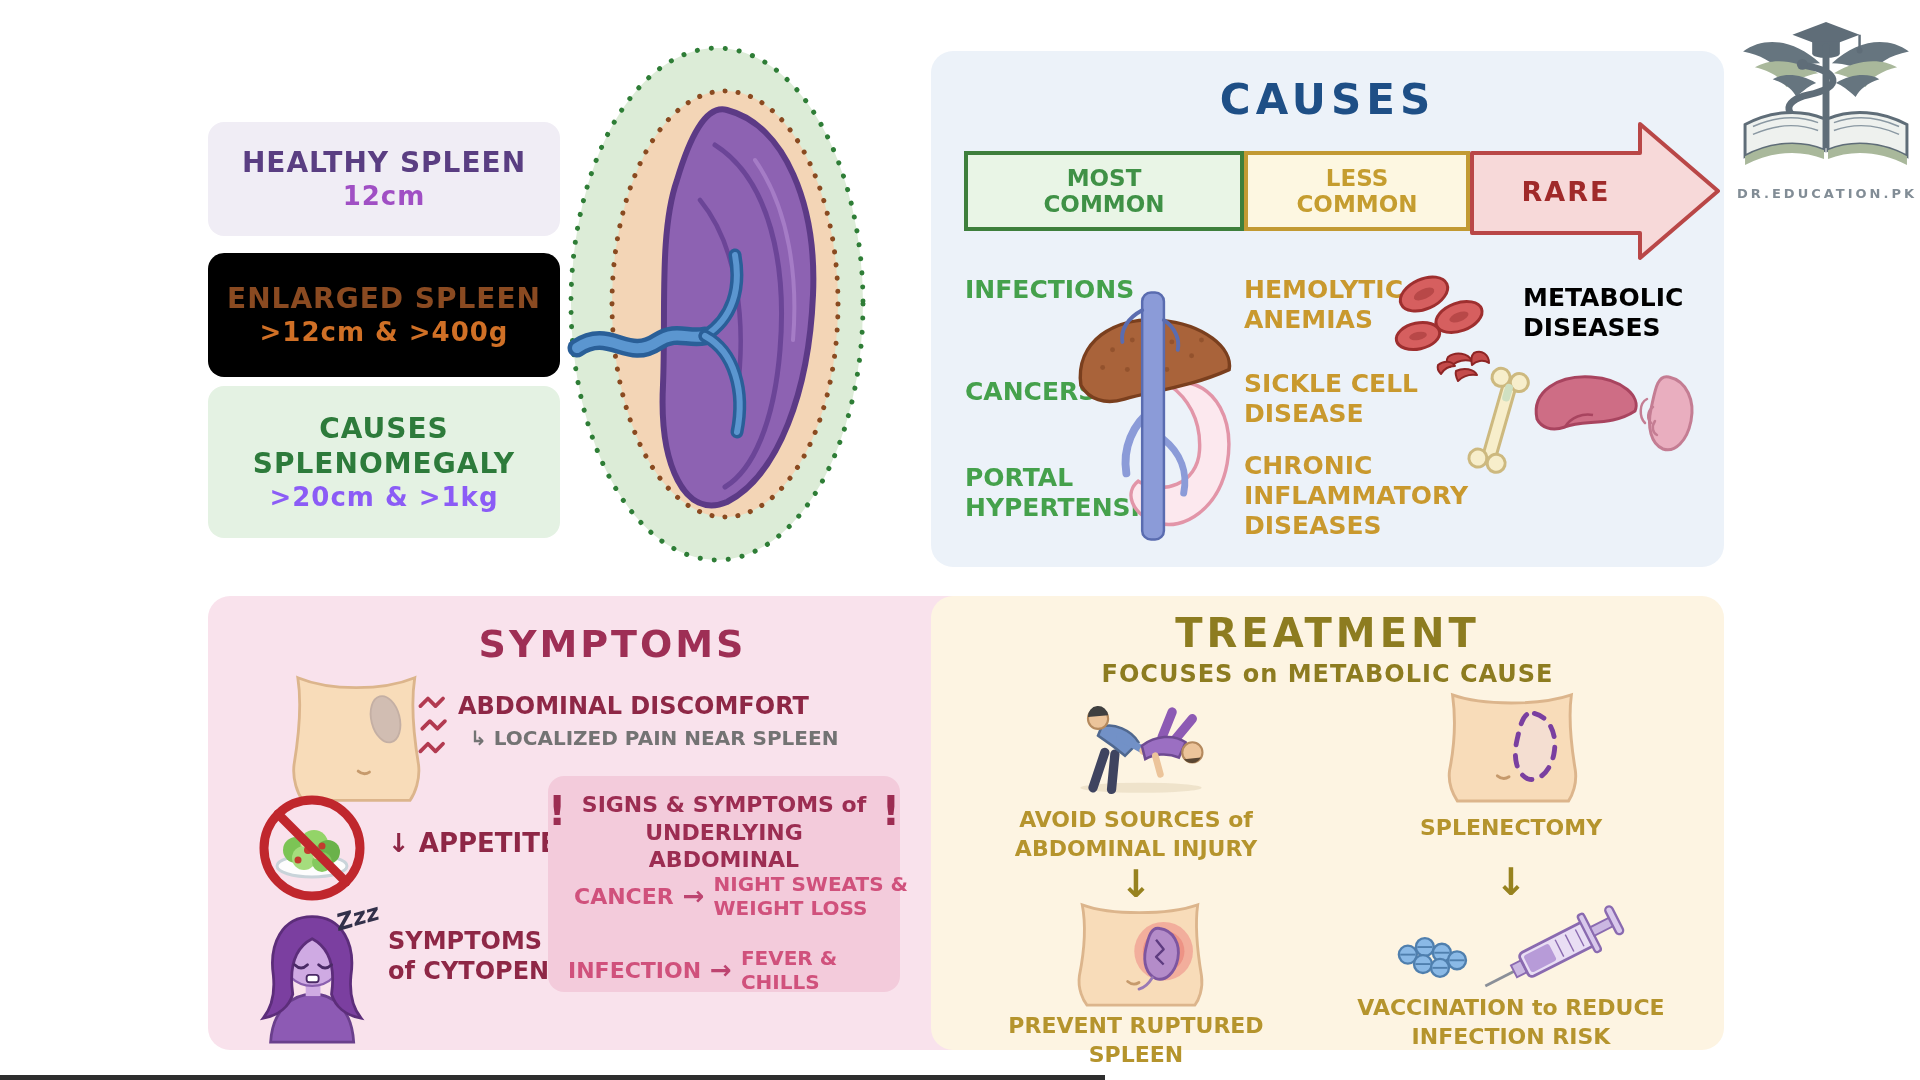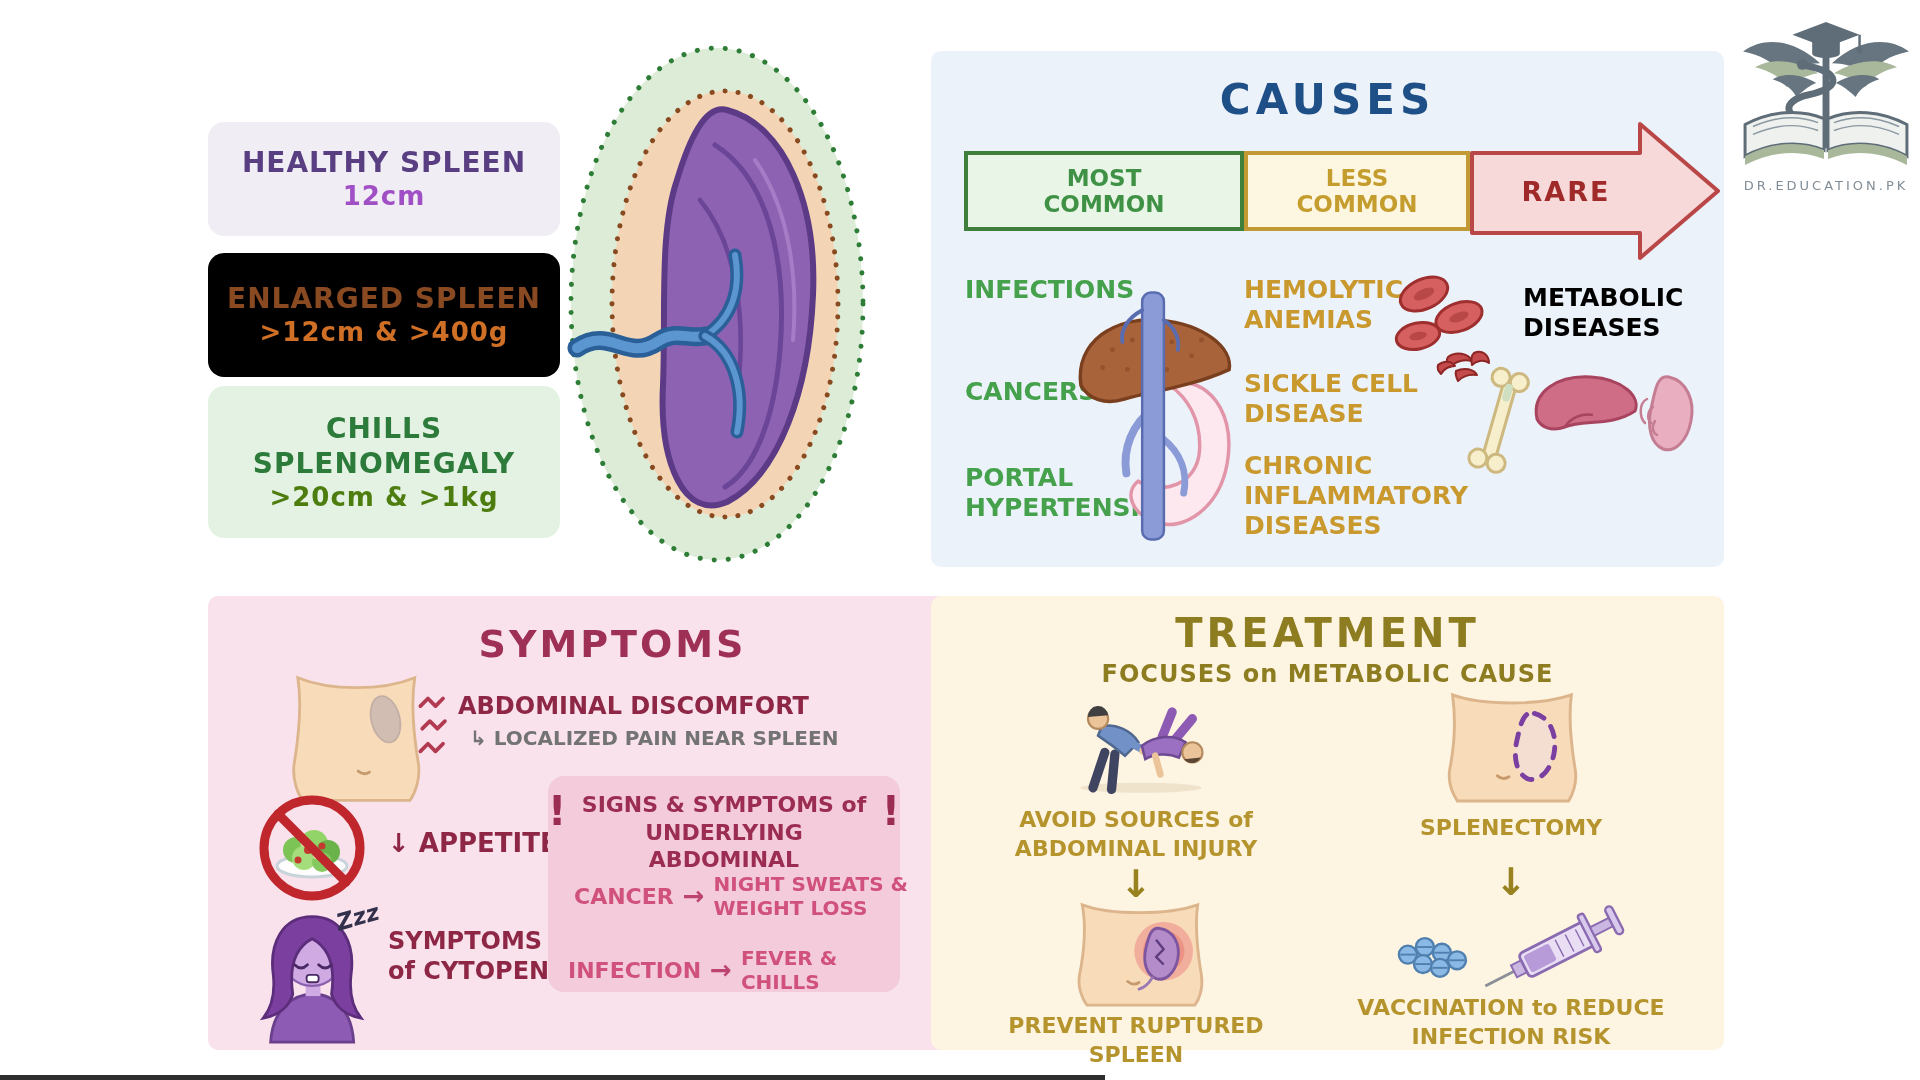--- a/index.html
+++ b/index.html
@@ -3,33 +3,33 @@
 <meta charset="utf-8">
 <title>Infographic</title>
 <style>
   *{margin:0;padding:0;box-sizing:border-box}
   html,body{width:1920px;height:1080px}
   body{
     position:relative;background:#fff;overflow:hidden;
     font-family:"DejaVu Sans","Liberation Sans",sans-serif;font-weight:700;
   }
   .abs{position:absolute}
-  .panel{position:absolute;border-radius:10px}
+  .panel{position:absolute;border-radius:22px}
   .ctr{text-align:center}
   
   .cls-box{position:absolute;left:208px;width:352px;border-radius:16px;
     display:flex;flex-direction:column;justify-content:center;align-items:center;line-height:1.25}
   #cls1{top:122px;height:114px;background:#f0edf5}
   #cls2{top:253px;height:124px;background:#000000}
   #cls3{top:386px;height:152px;background:#e4f2e3}
   .cls-title{font-size:28px;letter-spacing:1px;text-align:center}
   .cls-value{font-size:26px;letter-spacing:1px}
   #cls1 .cls-title{color:#5a3e82}#cls1 .cls-value{color:#a04fc4}
   #cls2 .cls-title{color:#8a4a21}#cls2 .cls-value{color:#d07026}
-  #cls3 .cls-title{color:#2d7b3b;width:300px}#cls3 .cls-value{color:#4d7c0f}
+  #cls3 .cls-title{color:#2d7b3b;width:300px}#cls3 .cls-value{color:#8b5cf6}
   
   #spleen-art{left:565px;top:40px;width:315px;height:535px}
   
   #causes{left:931px;top:51px;width:793px;height:516px;background:#ecf2f9}
   #causes-title{position:absolute;top:24px;width:100%;font-size:42px;letter-spacing:5px;color:var(--causes-title,#1e4f86)}
   .band{position:absolute;top:100px;height:80px;display:flex;align-items:flex-end;justify-content:center;
     font-size:23px;line-height:1.15;text-align:center}
   #band-most{left:33px;width:280px;background:#e9f5e6;border:4px solid #3e7f3c;color:#3f9146}
   #band-less{left:313px;width:226px;background:#fdf7e1;border:4px solid #c29a33;color:#c59d2f}
   .band-label{width:140px;margin:auto}
@@ -37,21 +37,21 @@
   .cause-item{position:absolute;font-size:25px;line-height:1.2}
   .cause-item.green{color:#45a14c}
   .cause-item.gold{color:#c9992e}
   .cause-item.rose{color:#000000}
   #liver-art{position:absolute;left:142px;top:238px;width:168px;height:255px}
   #rbc-art{position:absolute;left:455px;top:218px;width:105px;height:115px}
   #rare-art{position:absolute;left:530px;top:310px;width:235px;height:120px}
   
   #logo{left:1737px;top:14px;width:178px;text-align:center}
   #logo svg{width:178px;height:154px;display:block}
-  #logo-text{font-size:13px;letter-spacing:3px;color:#828d96;font-weight:400;margin-top:10px}
+  #logo-text{font-size:13px;letter-spacing:3px;color:#828d96;font-weight:700;margin-top:18px}
   
   #symptoms{left:208px;top:596px;width:809px;height:454px;background:#f9e2ec}
   #symptoms-title{position:absolute;top:26px;width:100%;font-size:38px;letter-spacing:3px;color:#9e2f55}
   #abdomen-art{position:absolute;left:60px;top:78px;width:186px;height:132px}
   #sym-discomfort{position:absolute;left:250px;top:96px;font-size:24px;color:#8e2746}
   #sym-discomfort-sub{position:absolute;left:262px;top:130px;font-size:20px;color:#737373}
   #salad-art{position:absolute;left:48px;top:196px;width:112px;height:112px}
   #sym-appetite{position:absolute;left:180px;top:232px;font-size:26px;color:#8e2746}
   #woman-art{position:absolute;left:46px;top:306px;width:120px;height:142px}
   #zzz{position:absolute;left:128px;top:308px;font-size:23px;font-style:italic;color:#32304a;transform:rotate(-16deg)}
@@ -93,21 +93,21 @@
 
   <div id="cls1" class="cls-box">
     <div class="cls-title">HEALTHY SPLEEN</div>
     <div class="cls-value">12cm</div>
   </div>
   <div id="cls2" class="cls-box">
     <div class="cls-title">ENLARGED SPLEEN</div>
     <div class="cls-value">&gt;12cm &amp; &gt;400g</div>
   </div>
   <div id="cls3" class="cls-box">
-    <div class="cls-title">CHILLS SPLENOMEGALY</div>
+    <div class="cls-title">CAUSES SPLENOMEGALY</div>
     <div class="cls-value">&gt;20cm &amp; &gt;1kg</div>
   </div>
 
   <svg id="spleen-art" class="abs" viewBox="0 0 315 535">
     <ellipse cx="152" cy="264" rx="146" ry="256" fill="#dcecd7" stroke="#2e7d36" stroke-width="5" stroke-dasharray="0.1 14" stroke-linecap="round"></ellipse>
     <ellipse cx="160" cy="264" rx="113" ry="213" fill="#f3d5b6" stroke="#8a4a20" stroke-width="5" stroke-dasharray="0.1 13" stroke-linecap="round"></ellipse>
     <path d="M162,70 C220,85 252,165 248,255 C244,350 214,435 162,462 C120,480 94,425 98,345 C101,272 94,192 112,140 C124,100 140,64 162,70 Z" fill="#8d62b2" stroke="#5c3a86" stroke-width="6"></path>
     <path d="M150,105 C205,140 222,225 215,310 C209,383 188,430 160,447" fill="none" stroke="#6b4597" stroke-width="5" stroke-linecap="round"></path>
     <path d="M135,160 C172,205 182,280 172,355" fill="none" stroke="#6b4597" stroke-width="4.5" stroke-linecap="round"></path>
     <path d="M190,120 C225,170 233,240 228,300" fill="none" stroke="#a57cc6" stroke-width="4" stroke-linecap="round"></path>

